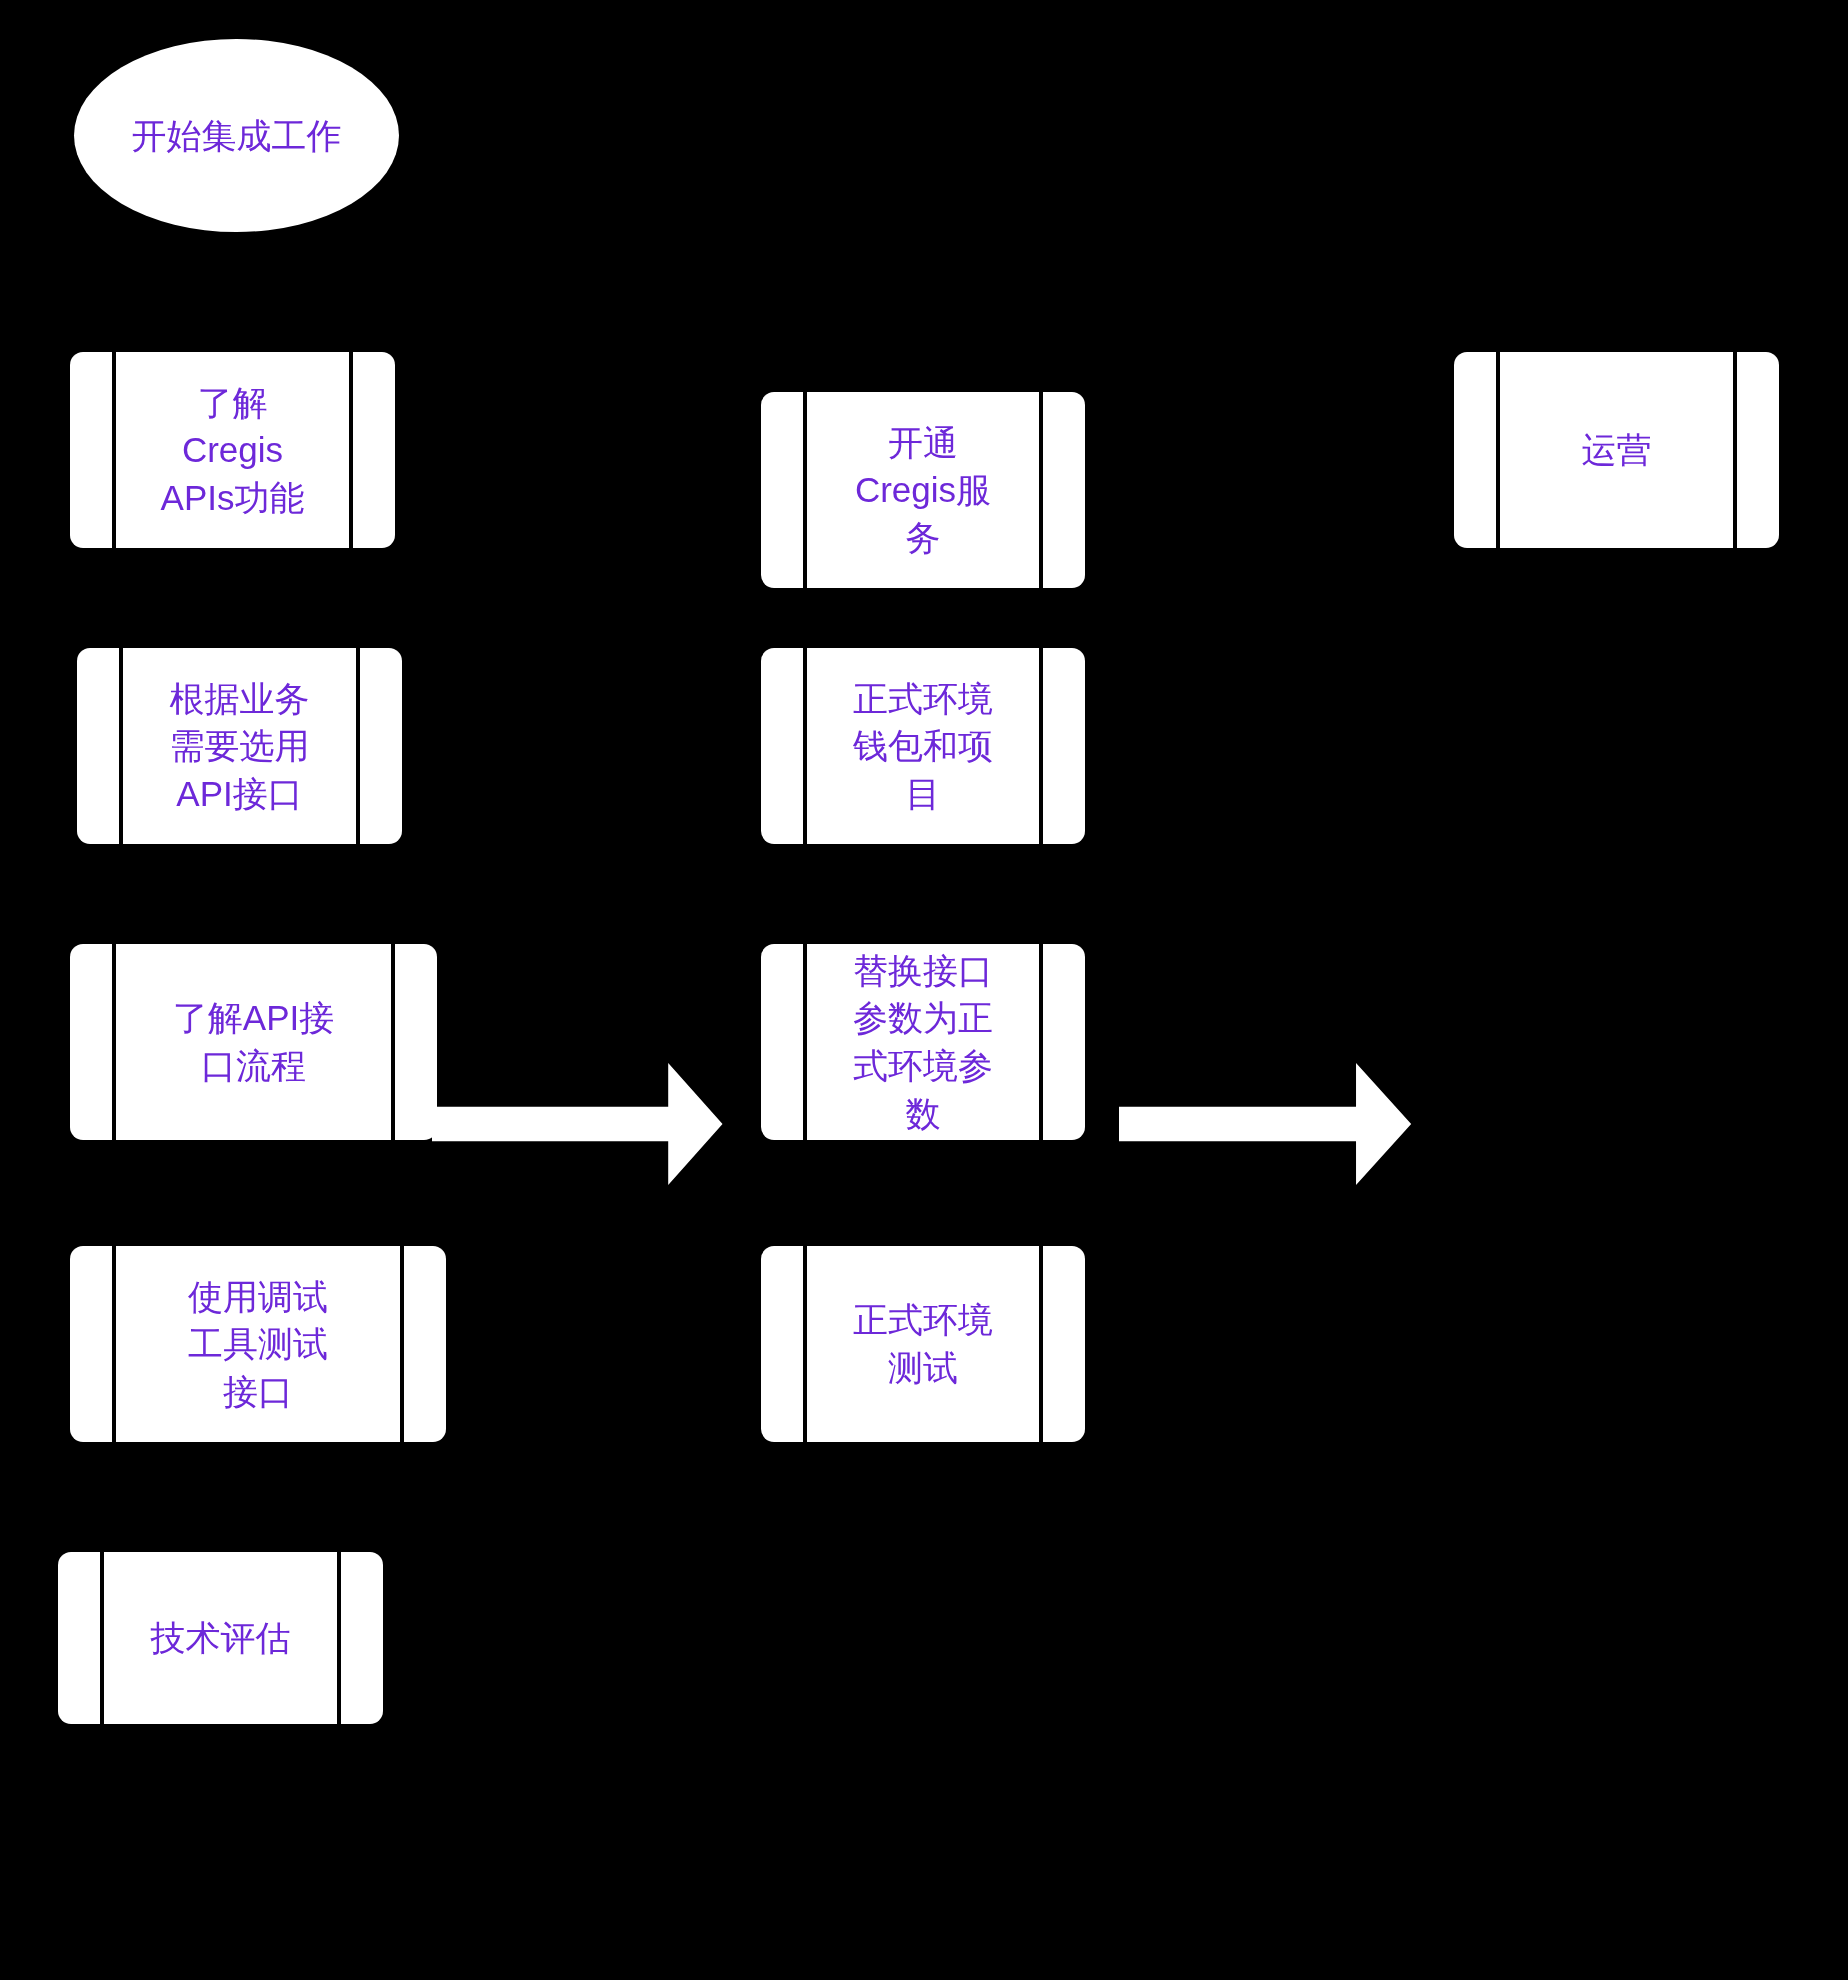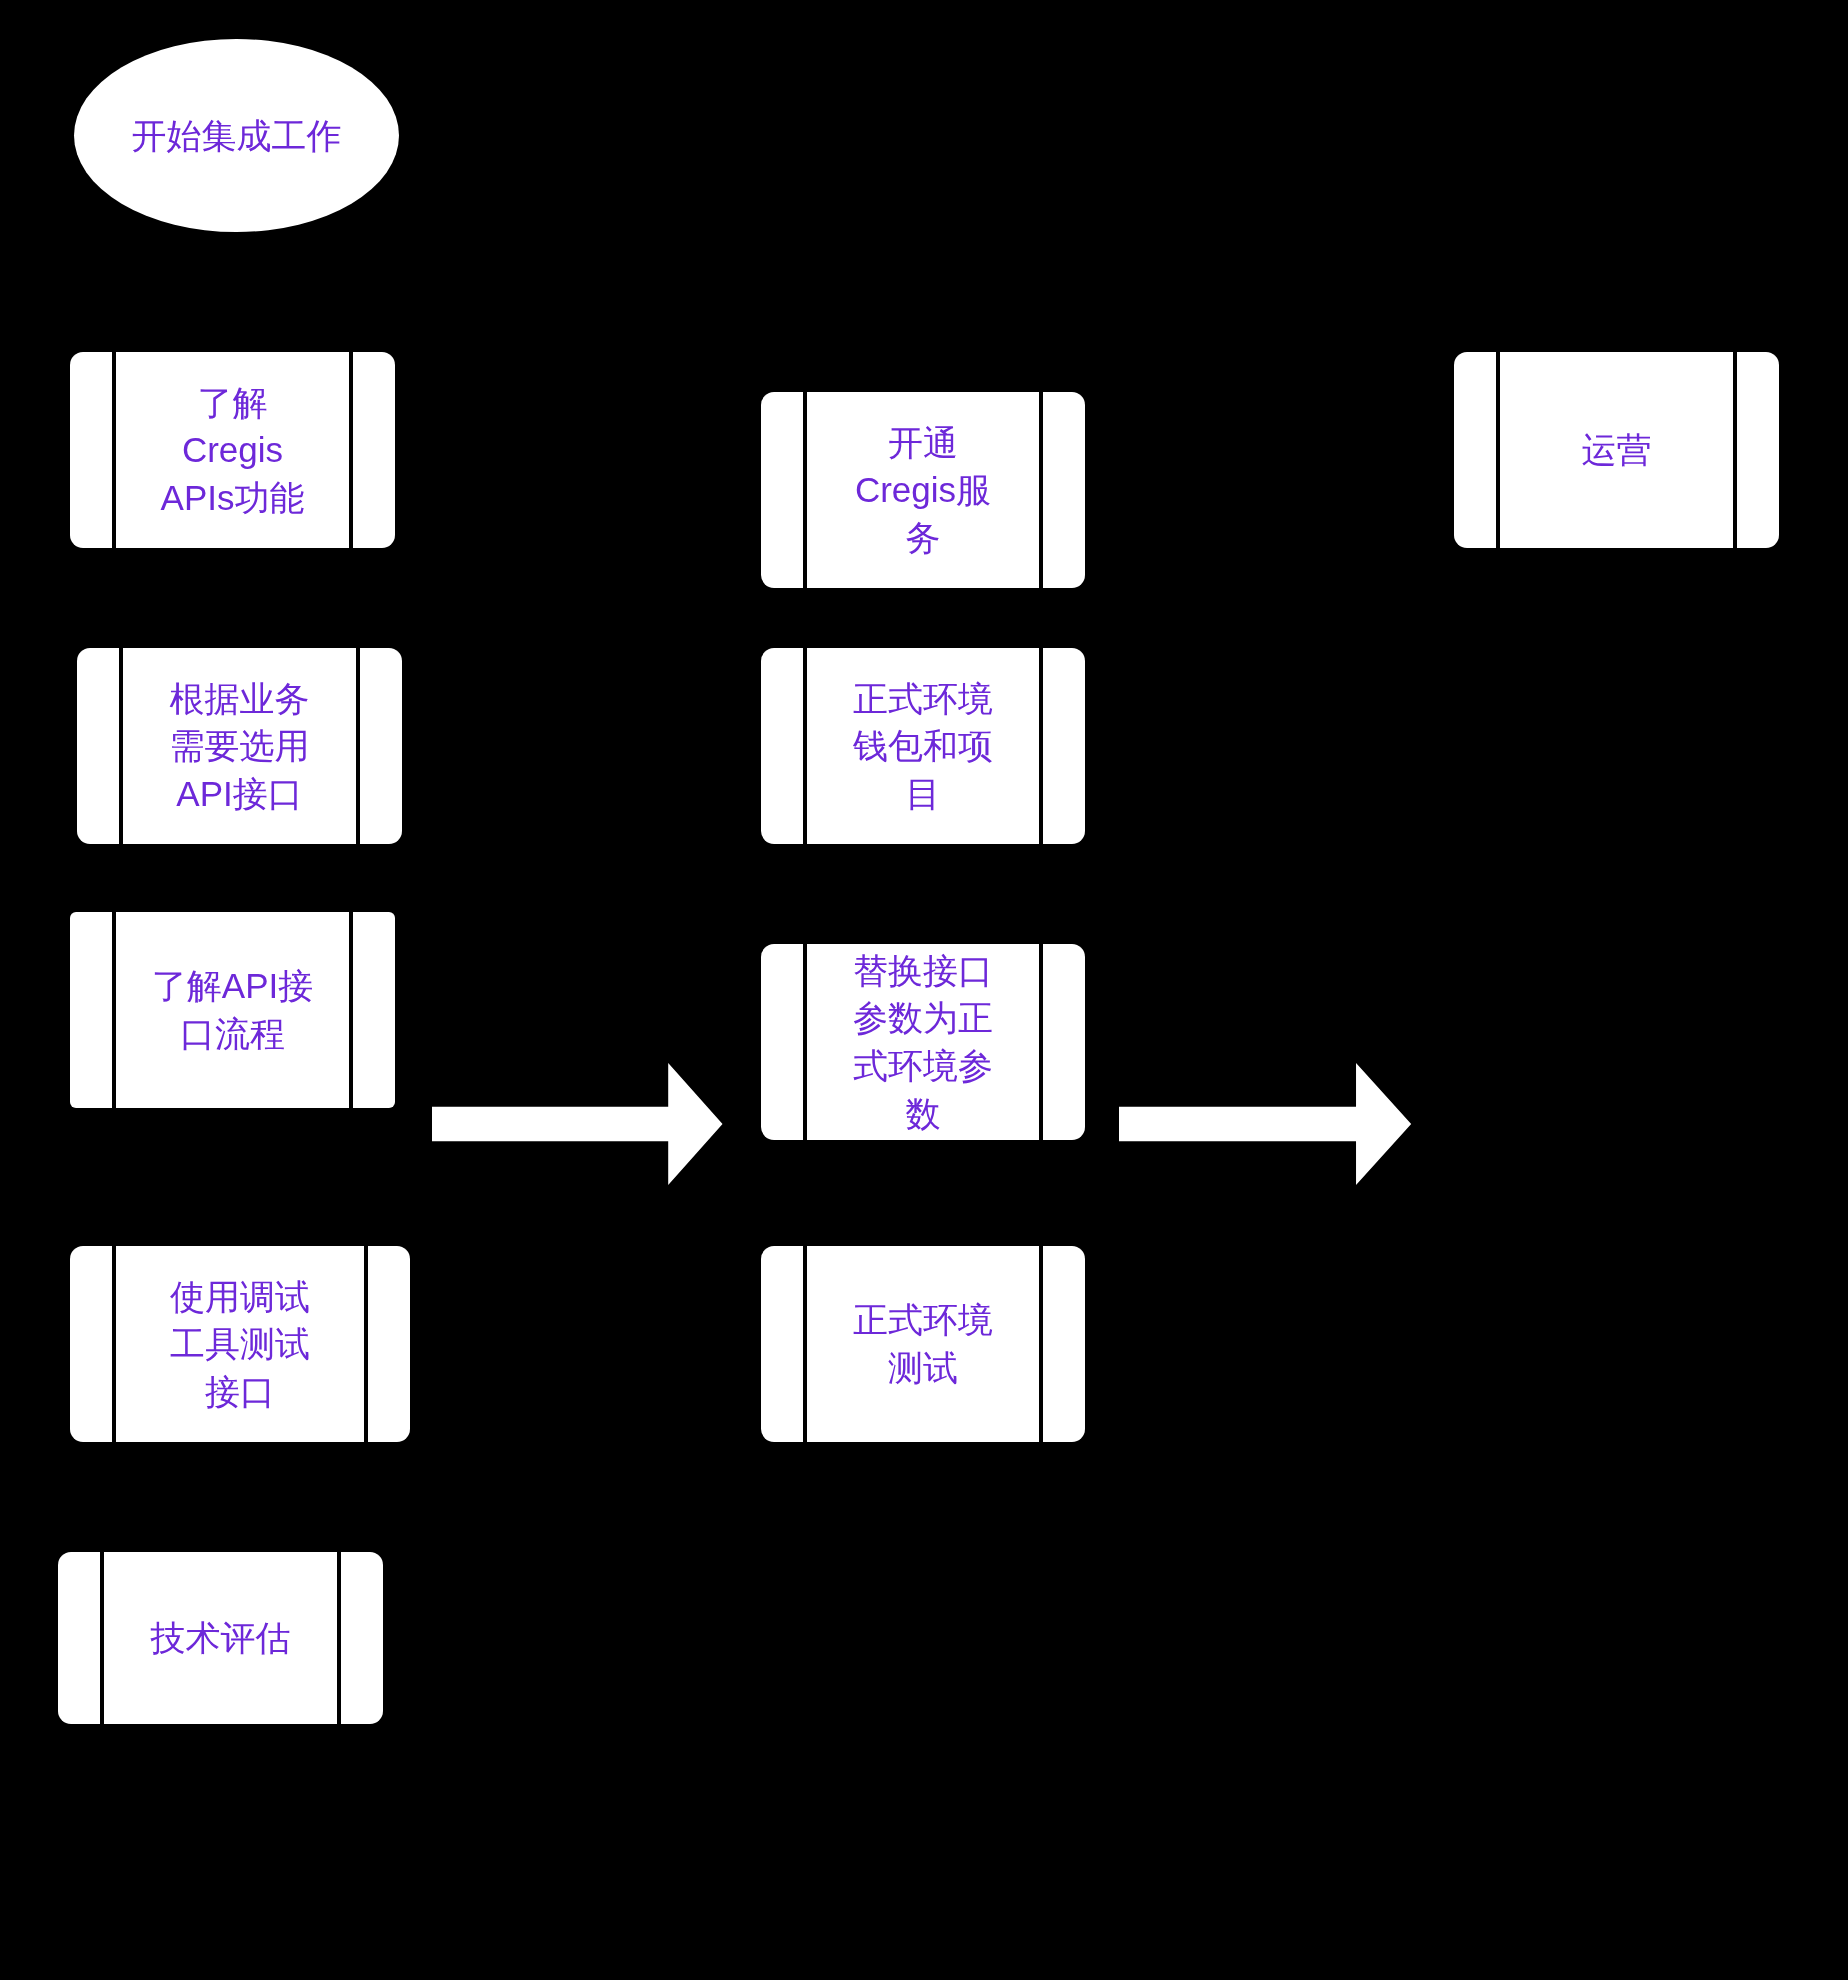--- a/index.html
+++ b/index.html
@@ -72,26 +72,26 @@
 Cregis
 APIs功能</span>
   </div>
 
   <div class="node subroutine" style="left:70px; top:648px; width:325px; height:196px;margin-left:7px;">
     <span class="node-label">根据业务
 需要选用
 API接口</span>
   </div>
 
-  <div class="node subroutine" style="left:70px; top:912px; width:325px; height:196px;border-radius:6px;">
+  <div class="node subroutine" style="left:70px; top:944px; width:367px; height:196px;">
     <span class="node-label">了解API接
 口流程</span>
   </div>
 
-  <div class="node subroutine" style="left:70px; top:1246px; width:340px; height:196px;">
+  <div class="node subroutine" style="left:70px; top:1246px; width:376px; height:196px;">
     <span class="node-label">使用调试
 工具测试
 接口</span>
   </div>
 
   <div class="node subroutine" style="left:58px; top:1552px; width:325px; height:172px;">
     <span class="node-label">技术评估</span>
   </div>
 
   <div class="node subroutine" style="left:761px; top:352px; width:324px; height:196px;margin-top:40px;">

